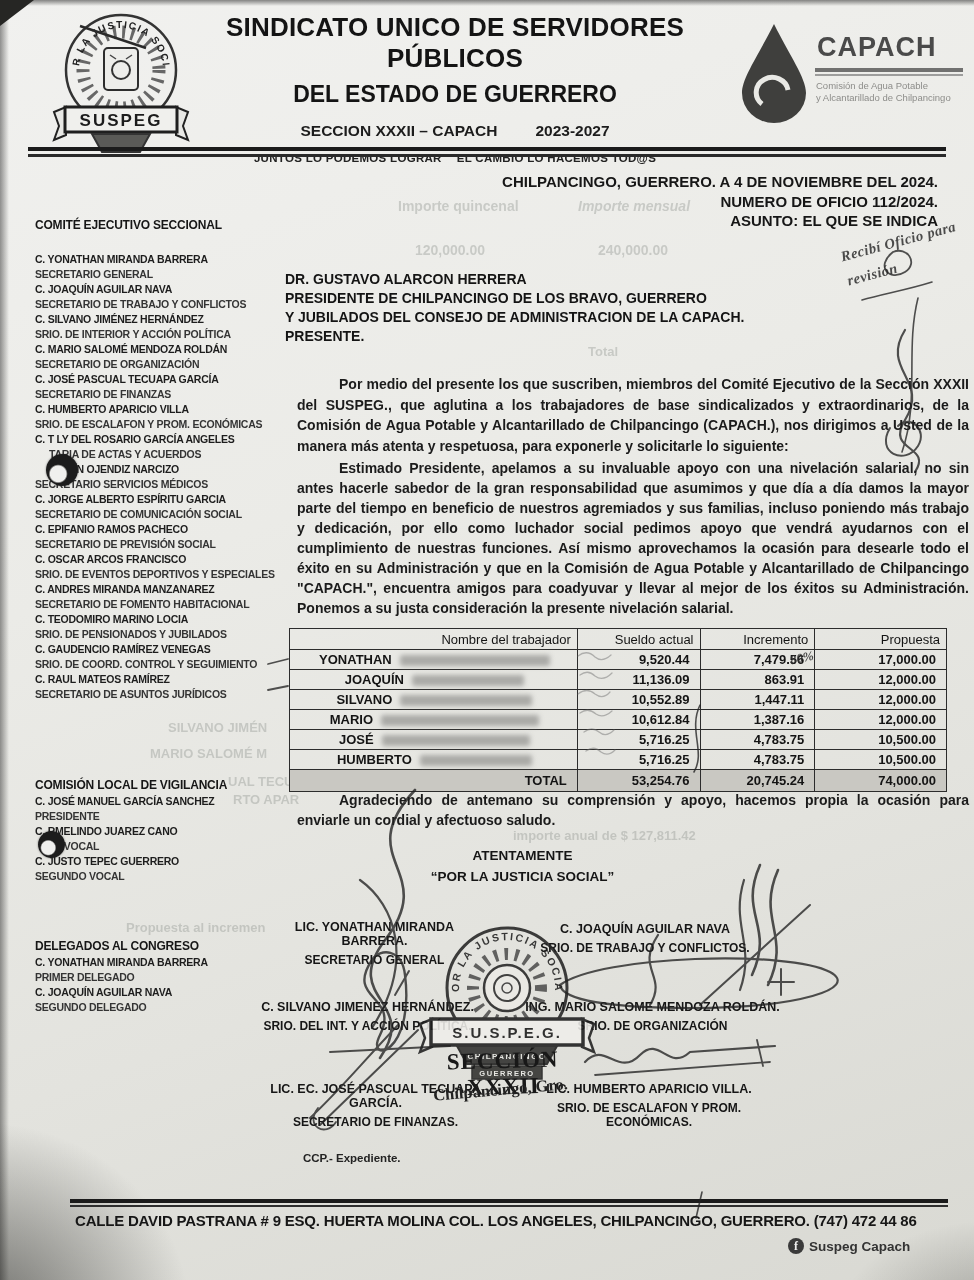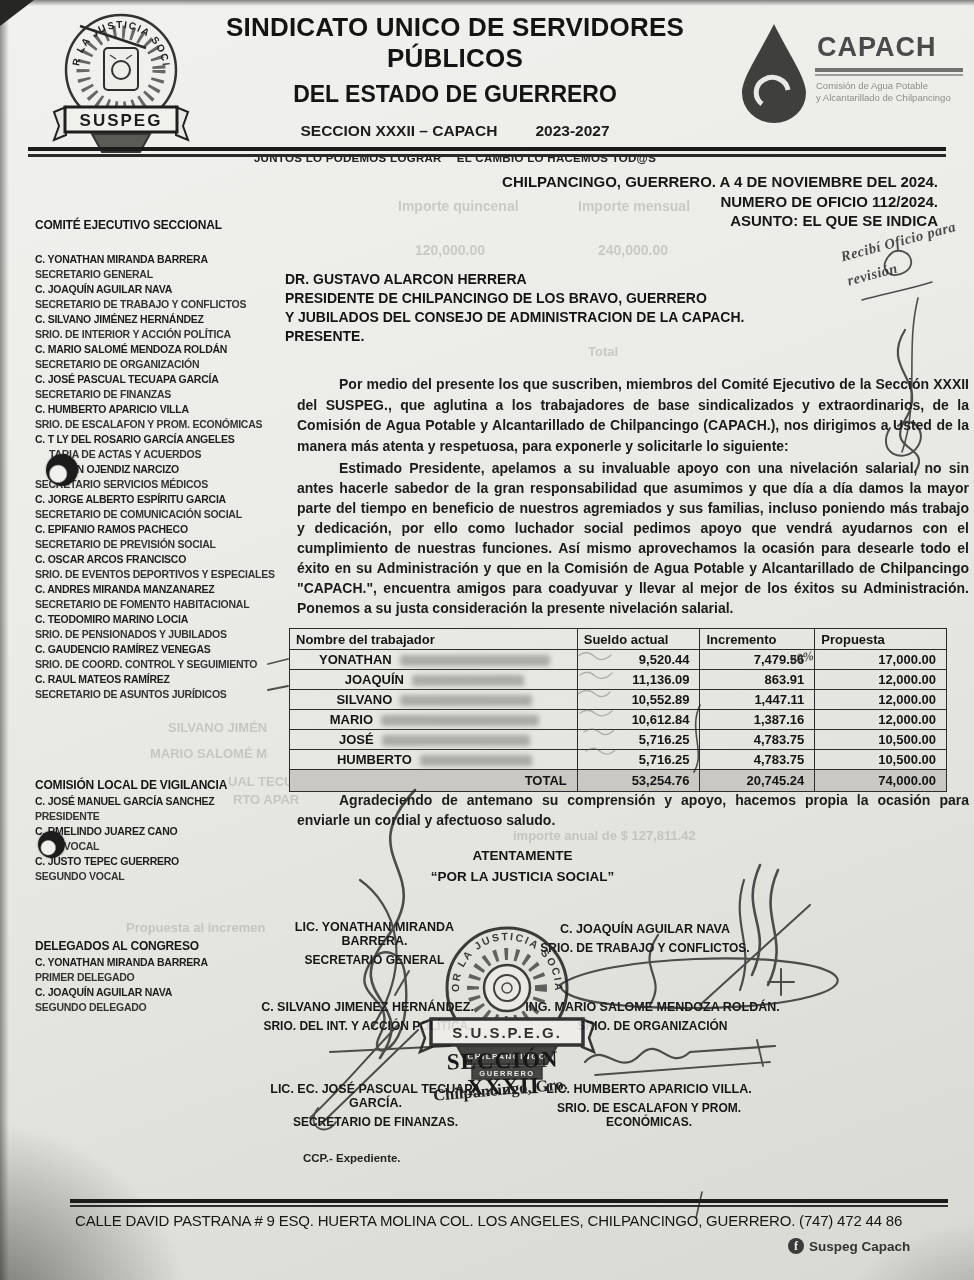--- a/index.html
+++ b/index.html
@@ -54,21 +54,21 @@
   
   #recipient{left:285px;top:270px;font-size:14px;font-weight:bold;line-height:19px;color:#141414;}
   .para{left:297px;width:672px;font-size:14px;font-weight:bold;color:#1b1b1b;text-align:justify;line-height:20.5px;}
   #p1{top:374px;text-indent:42px;}
   #p2{top:458px;text-indent:42px;line-height:20px;}
   #p3{top:790px;text-indent:42px;line-height:20px;}
 
   
   #salary-table{left:289px;top:628px;width:658px;border-collapse:collapse;font-size:13px;color:#141414;}
   #salary-table th,#salary-table td{border:1.6px solid #2c2c2c;font-weight:bold;padding:0 6px;height:19px;}
-  #salary-table th{height:20px;text-align:left;font-weight:bold;}
+  #salary-table th{height:20px;text-align:right;font-weight:normal;}
   #salary-table td.num{text-align:right;padding-right:10px;}
   #salary-table td.name{text-align:center;padding-left:8px;white-space:nowrap;}
   .redact{display:inline-block;height:11px;background:#9b9b98;filter:blur(2.5px);border-radius:2px;vertical-align:middle;margin-left:8px;opacity:.8;}
   tbody tr:nth-of-type(1) .redact{width:150px;} tbody tr:nth-of-type(2) .redact{width:112px;}
   tbody tr:nth-of-type(3) .redact{width:132px;} tbody tr:nth-of-type(4) .redact{width:158px;}
   tbody tr:nth-of-type(5) .redact{width:148px;} tbody tr:nth-of-type(6) .redact{width:112px;}
   #total-row td{background:#c9c8c2;height:21px;}
   #total-row td.lbl{text-align:right;padding-right:10px;}
 
   
@@ -81,33 +81,33 @@
 
   
   #seal{left:412px;top:906px;}
   #stamp1{left:408px;top:1048px;width:190px;text-align:center;font-family:"Liberation Serif",serif;font-weight:bold;font-size:23px;letter-spacing:1px;color:#181818;transform:rotate(-1.5deg);}
   #stamp2{left:418px;top:1080px;width:165px;text-align:center;font-family:"Liberation Serif",serif;font-weight:bold;font-size:16.5px;color:#222;transform:rotate(-5deg);}
   #ccp{left:303px;top:1152px;font-size:11.5px;font-weight:bold;color:#222;}
 
   
   #frule1{left:70px;top:1199px;width:878px;height:4px;background:#1b1b1b;}
   #frule2{left:70px;top:1205px;width:878px;height:2px;background:#2e2e2e;}
-  #address{left:75px;top:1212px;width:880px;font-size:15px;font-weight:normal;letter-spacing:-.2px;color:#161616;white-space:nowrap;}
+  #address{left:75px;top:1212px;width:880px;font-size:15px;font-weight:bold;letter-spacing:-.2px;color:#161616;white-space:nowrap;}
   #social{left:788px;top:1238px;font-size:13.5px;font-weight:bold;color:#333;display:flex;align-items:center;gap:5px;}
   #fb{display:inline-flex;align-items:center;justify-content:center;width:16px;height:16px;border-radius:50%;background:#3a3a3a;color:#eee;font-family:"Liberation Serif",serif;font-size:12px;font-weight:bold;}
 
   
   .hand{font-family:"Liberation Serif",serif;font-style:italic;font-weight:bold;color:#2f2f2f;}
   #hw-note{left:842px;top:226px;width:140px;transform:rotate(-15deg);font-size:14.5px;line-height:25px;opacity:.85;letter-spacing:.5px;}
   #hw-pct{left:790px;top:650px;font-size:13px;transform:rotate(-12deg);opacity:.85;}
 
   
   .bleed span{position:absolute;font-weight:bold;color:#8e938e;opacity:.38;filter:blur(.4px);white-space:nowrap;font-size:13px;}
   .bleed span:nth-of-type(1){left:398px;top:198px;font-size:14px;}
-  .bleed span:nth-of-type(2){left:578px;top:198px;font-size:14px;}
+  .bleed span:nth-of-type(2){left:578px;top:198px;font-size:14px;font-style:italic;}
   .bleed span:nth-of-type(3){left:415px;top:242px;font-size:14px;}
   .bleed span:nth-of-type(4){left:590px;top:242px;font-size:14px;margin-left:8px;}
   .bleed span:nth-of-type(5){left:588px;top:344px;}
   .bleed span:nth-of-type(6){left:513px;top:828px;}
   .bleed span:nth-of-type(7){left:126px;top:920px;}
   .bleed span:nth-of-type(8){left:168px;top:720px;}
   .bleed span:nth-of-type(9){left:150px;top:746px;}
   .bleed span:nth-of-type(10){left:228px;top:774px;}
   .bleed span:nth-of-type(11){left:233px;top:792px;}
 

